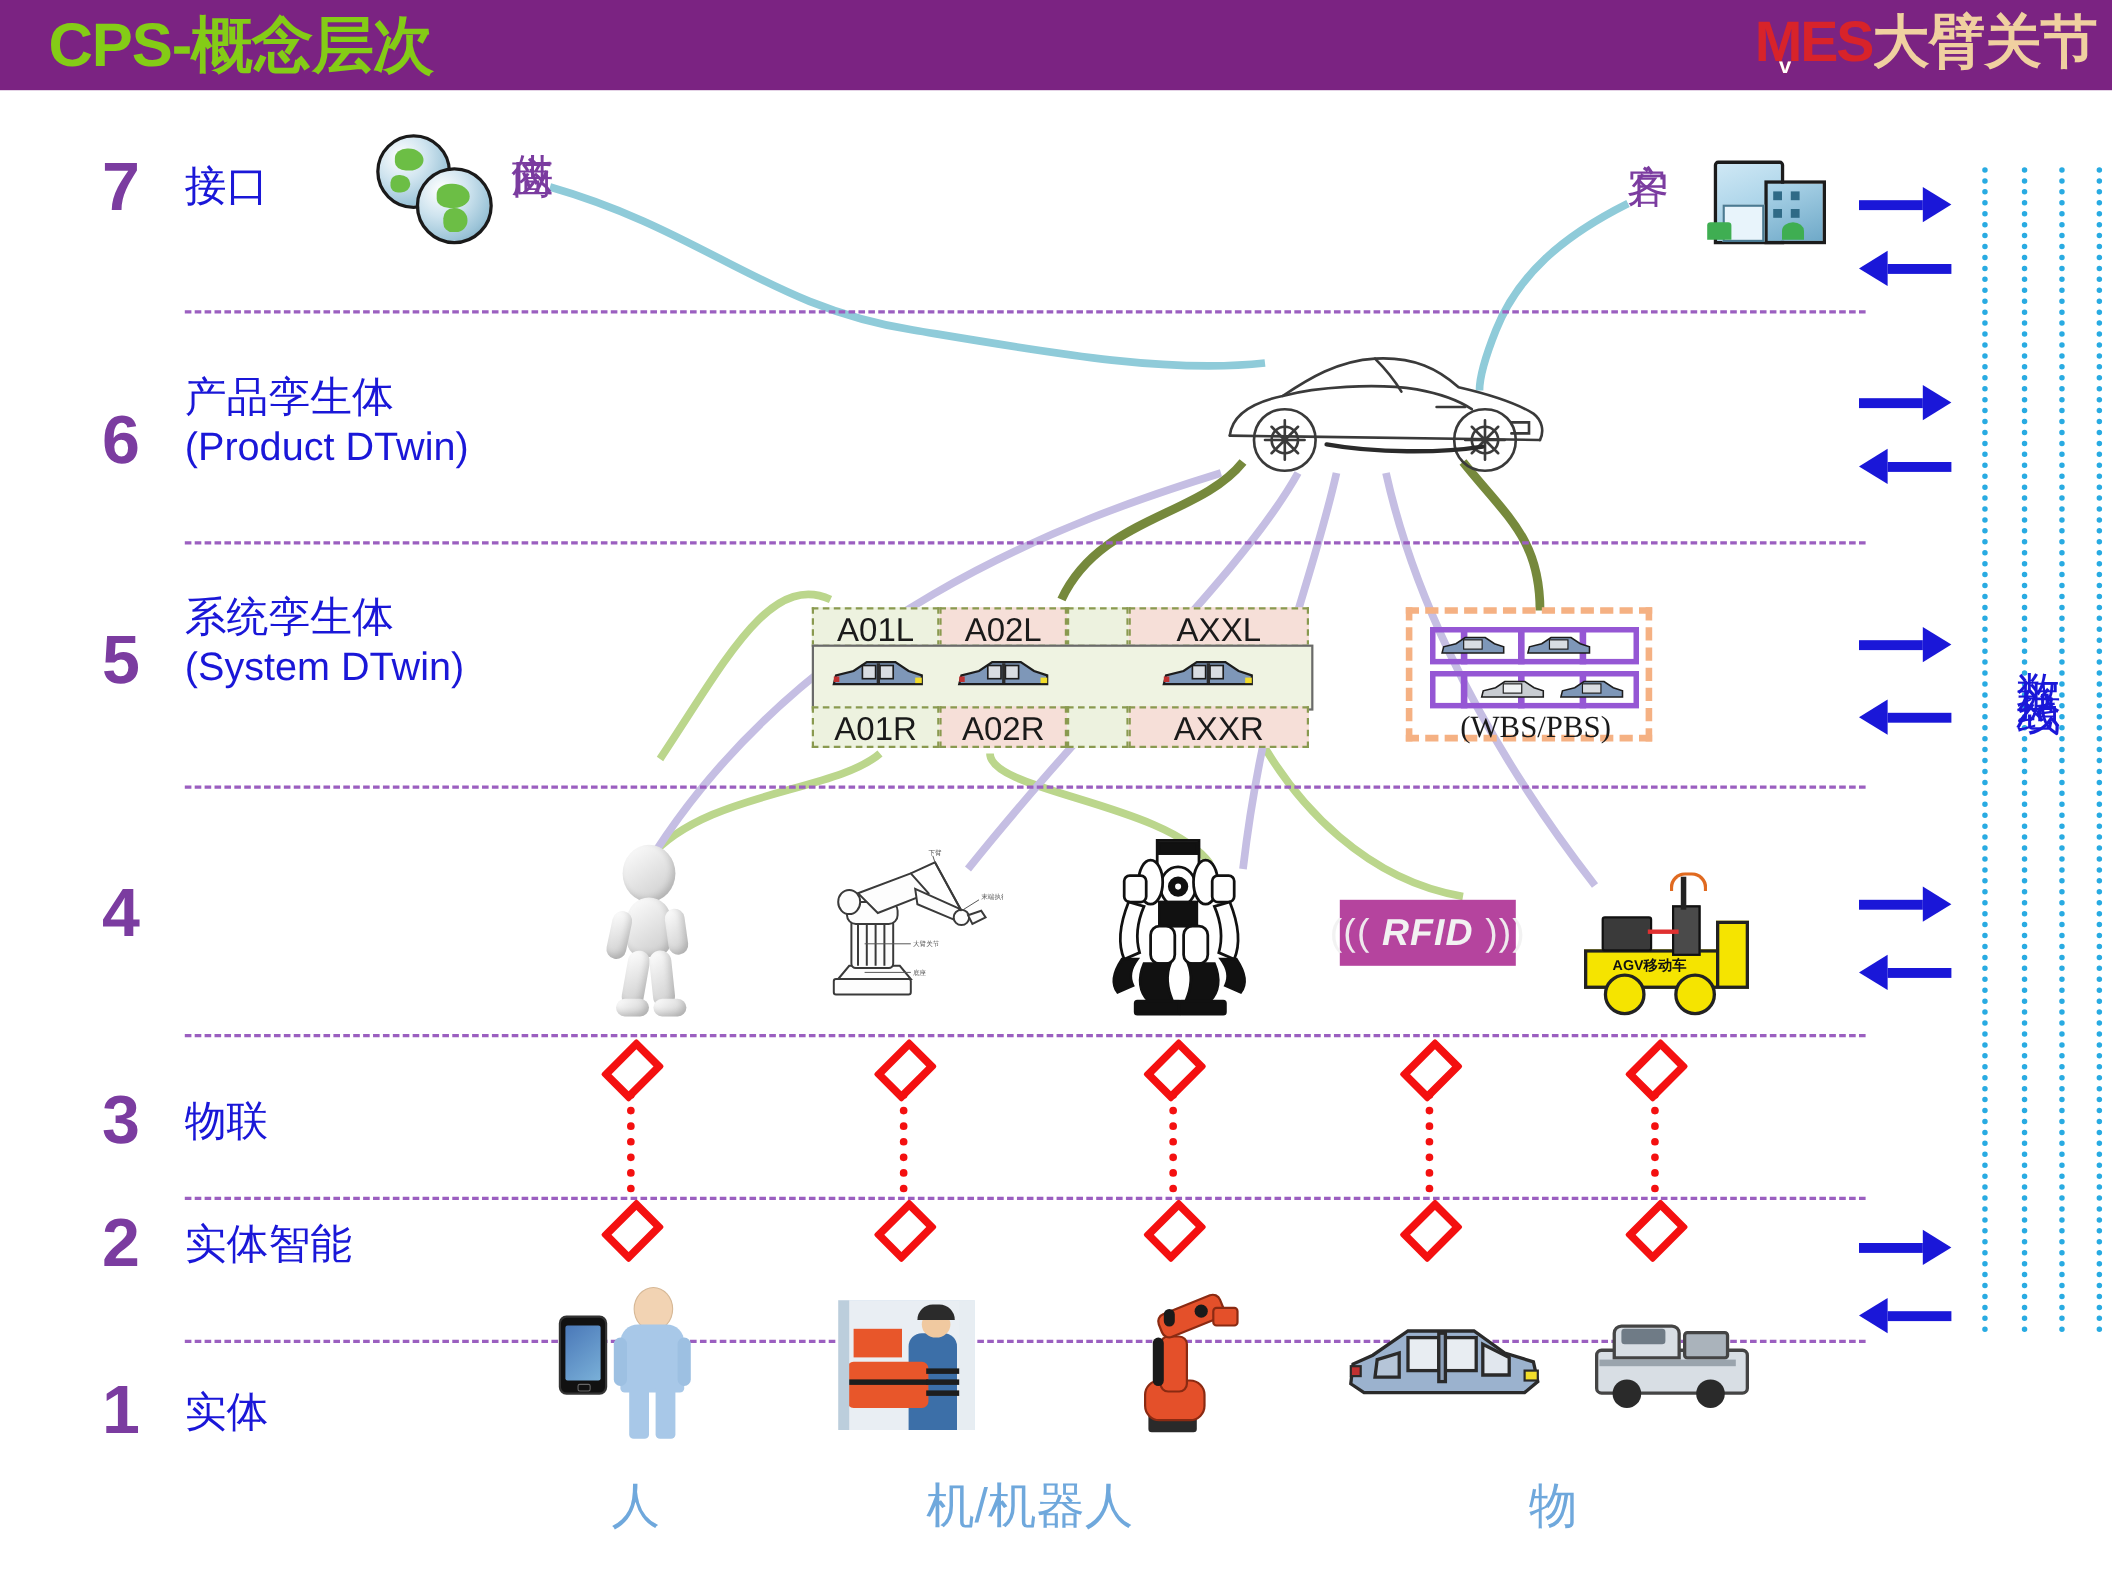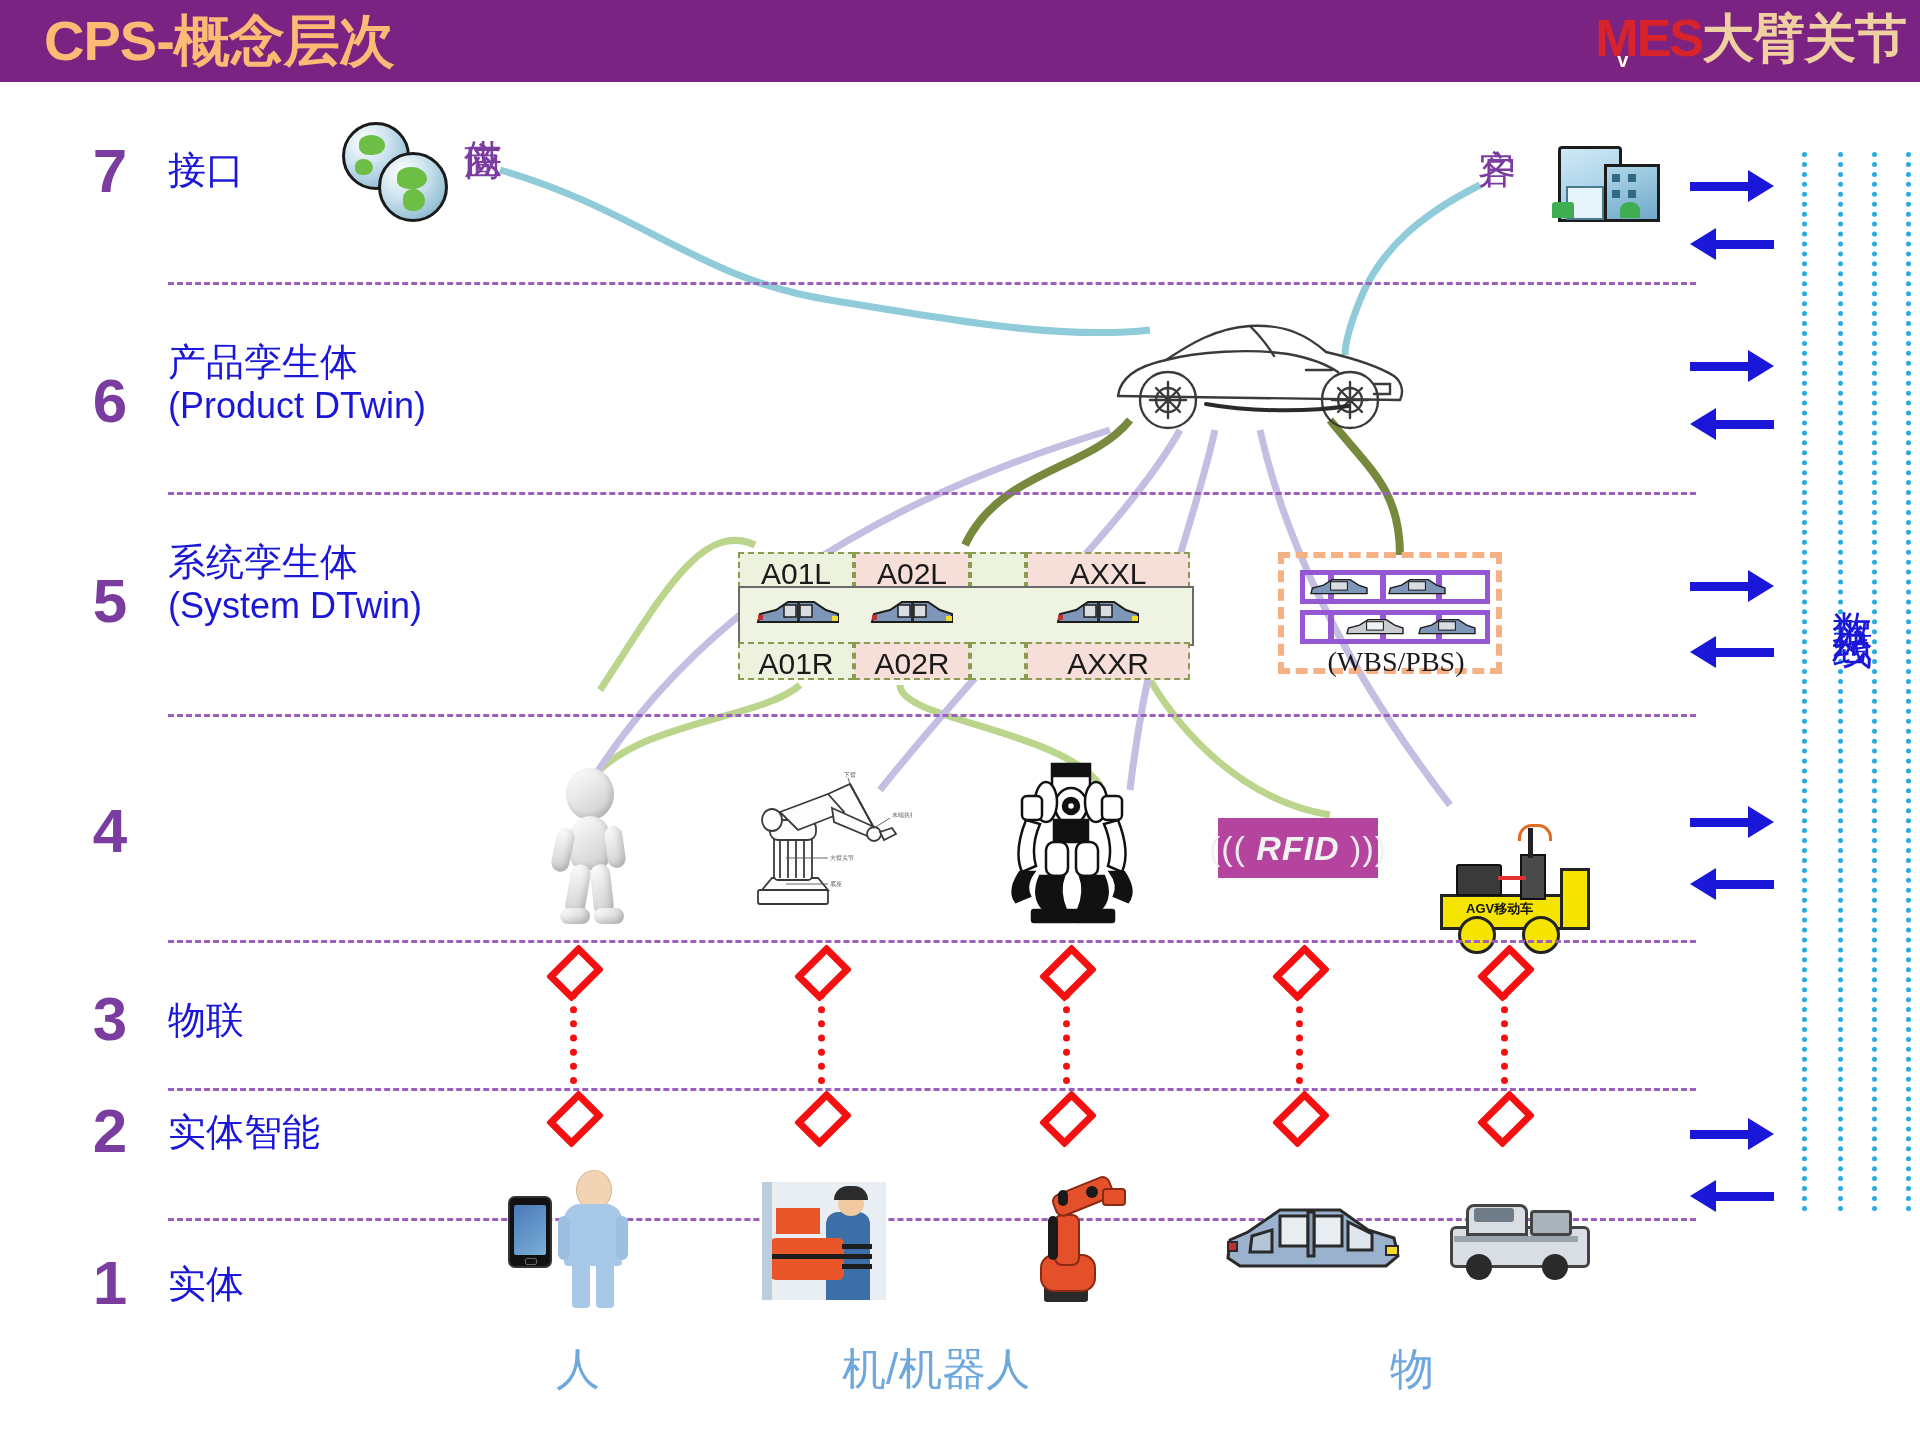--- a/index.html
+++ b/index.html
@@ -12,21 +12,21 @@
   }
   #stage{position:absolute;inset:0;width:1920px;height:1440px;}
 
   
   .header{
     position:absolute;left:0;top:0;width:1920px;height:82px;
     background:#7B2382;
   }
   .header-title{
     position:absolute;left:44px;top:4px;
-    font-size:56px;font-weight:bold;color:#fdba74;
+    font-size:56px;font-weight:bold;color:#84cc16;
     letter-spacing:-1px;white-space:nowrap;
   }
   .logo{
     position:absolute;right:14px;top:6px;
     font-size:52px;font-weight:bold;white-space:nowrap;
     line-height:64px;
   }
   .logo .mes{color:#D8232A;letter-spacing:-2px;}
   .logo .cn{color:#F0D0A0;letter-spacing:-1px;}
   .logo .vmark{
@@ -469,21 +469,21 @@
       </g>
     </svg>
   </div>
 
   <div class="rfid" style="left:1218px;top:818px;width:160px;height:60px;">
     <span class="wv">(((&nbsp;</span>
       <span>RFID</span>
       <span class="wv">&nbsp;)))</span>
   </div>
 
-  <div class="agv" style="left:1432px;top:824px;width:162px;height:130px;">
+  <div class="agv" style="left:1432px;top:793px;width:162px;height:130px;">
     <div class="agv-body" style="left:8px;top:70px;width:128px;height:30px;"></div>
     <div class="agv-body" style="left:128px;top:44px;width:24px;height:56px;"></div>
     <div class="agv-wheel" style="left:26px;top:92px;width:32px;height:32px;"></div>
     <div class="agv-wheel" style="left:90px;top:92px;width:32px;height:32px;"></div>
     <div class="agv-box" style="left:24px;top:40px;width:42px;height:28px;"></div>
     <div class="agv-mast" style="left:88px;top:30px;width:22px;height:42px;"></div>
     <div style="position:absolute;left:96px;top:4px;width:5px;height:30px;background:#222;"></div>
     <div style="position:absolute;left:86px;top:0px;width:28px;height:14px;border:3px solid #E06A20;border-bottom:none;border-radius:14px 14px 0 0;"></div>
     <div style="position:absolute;left:66px;top:52px;width:28px;height:4px;background:#E03030;"></div>
     <div class="agv-text" style="left:34px;top:76px;">AGV移动车</div>

